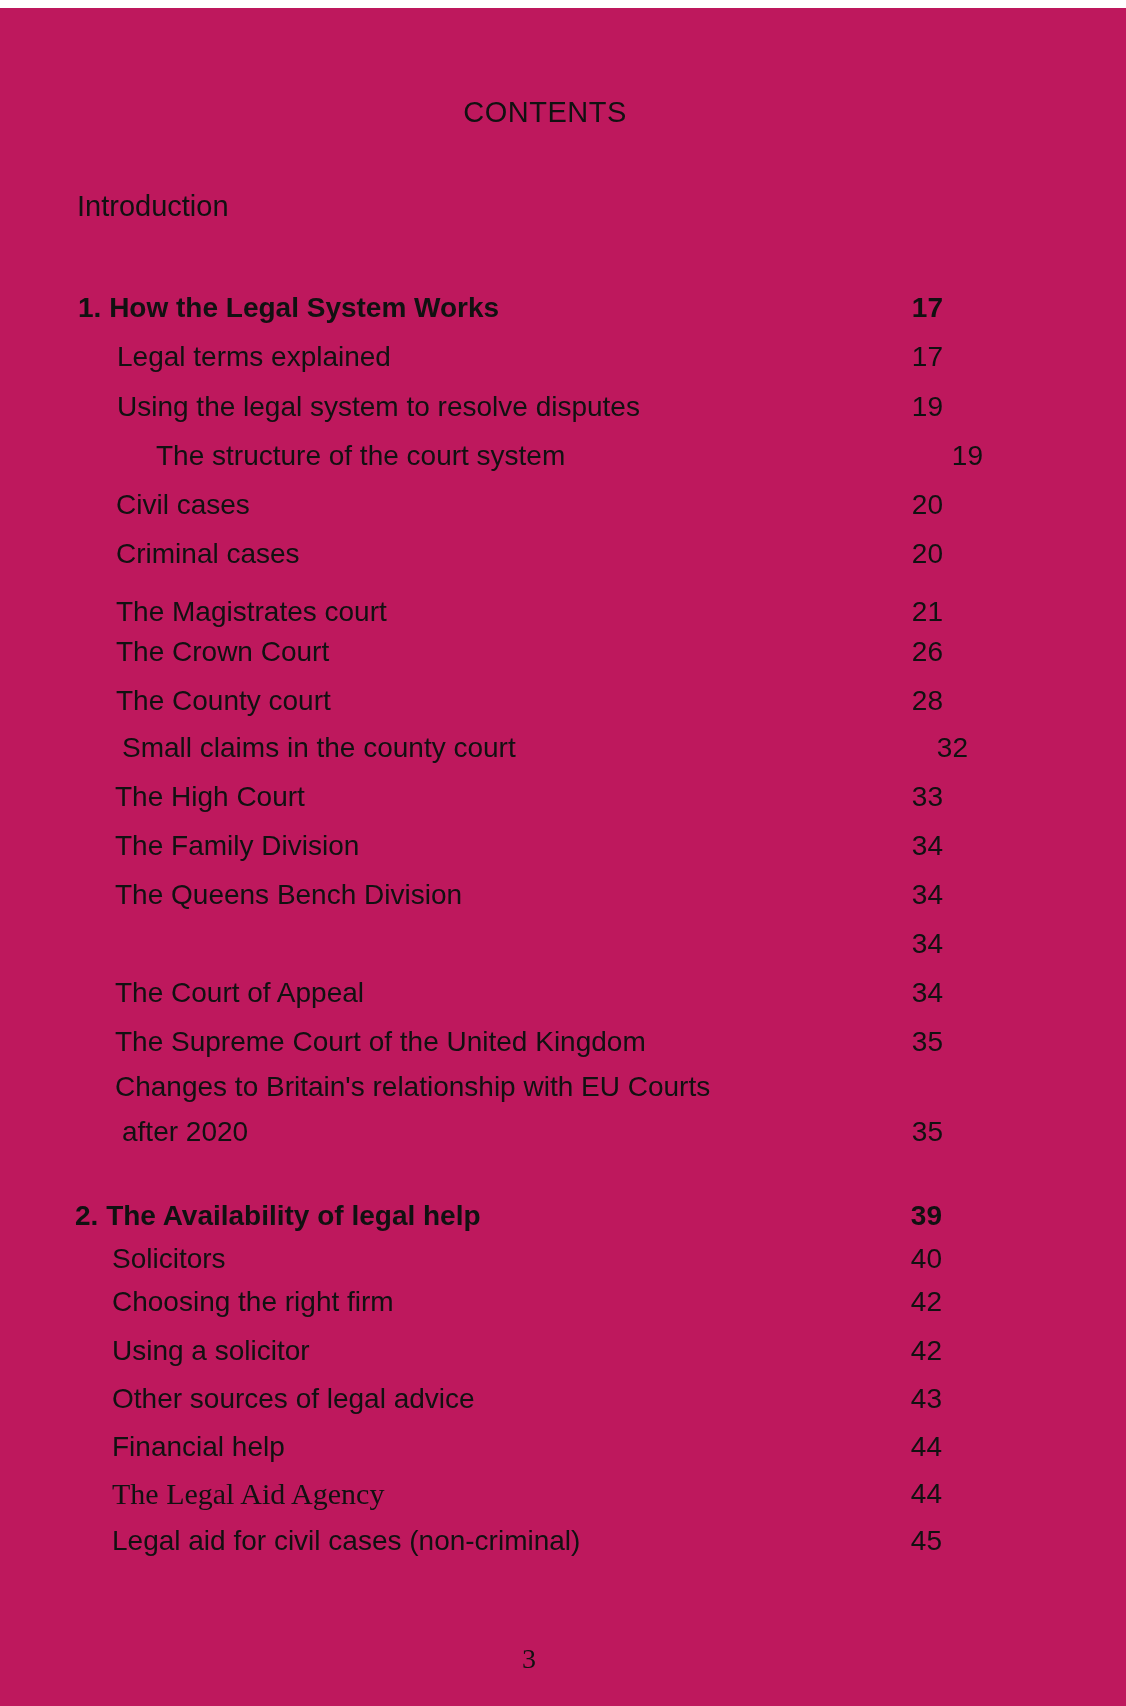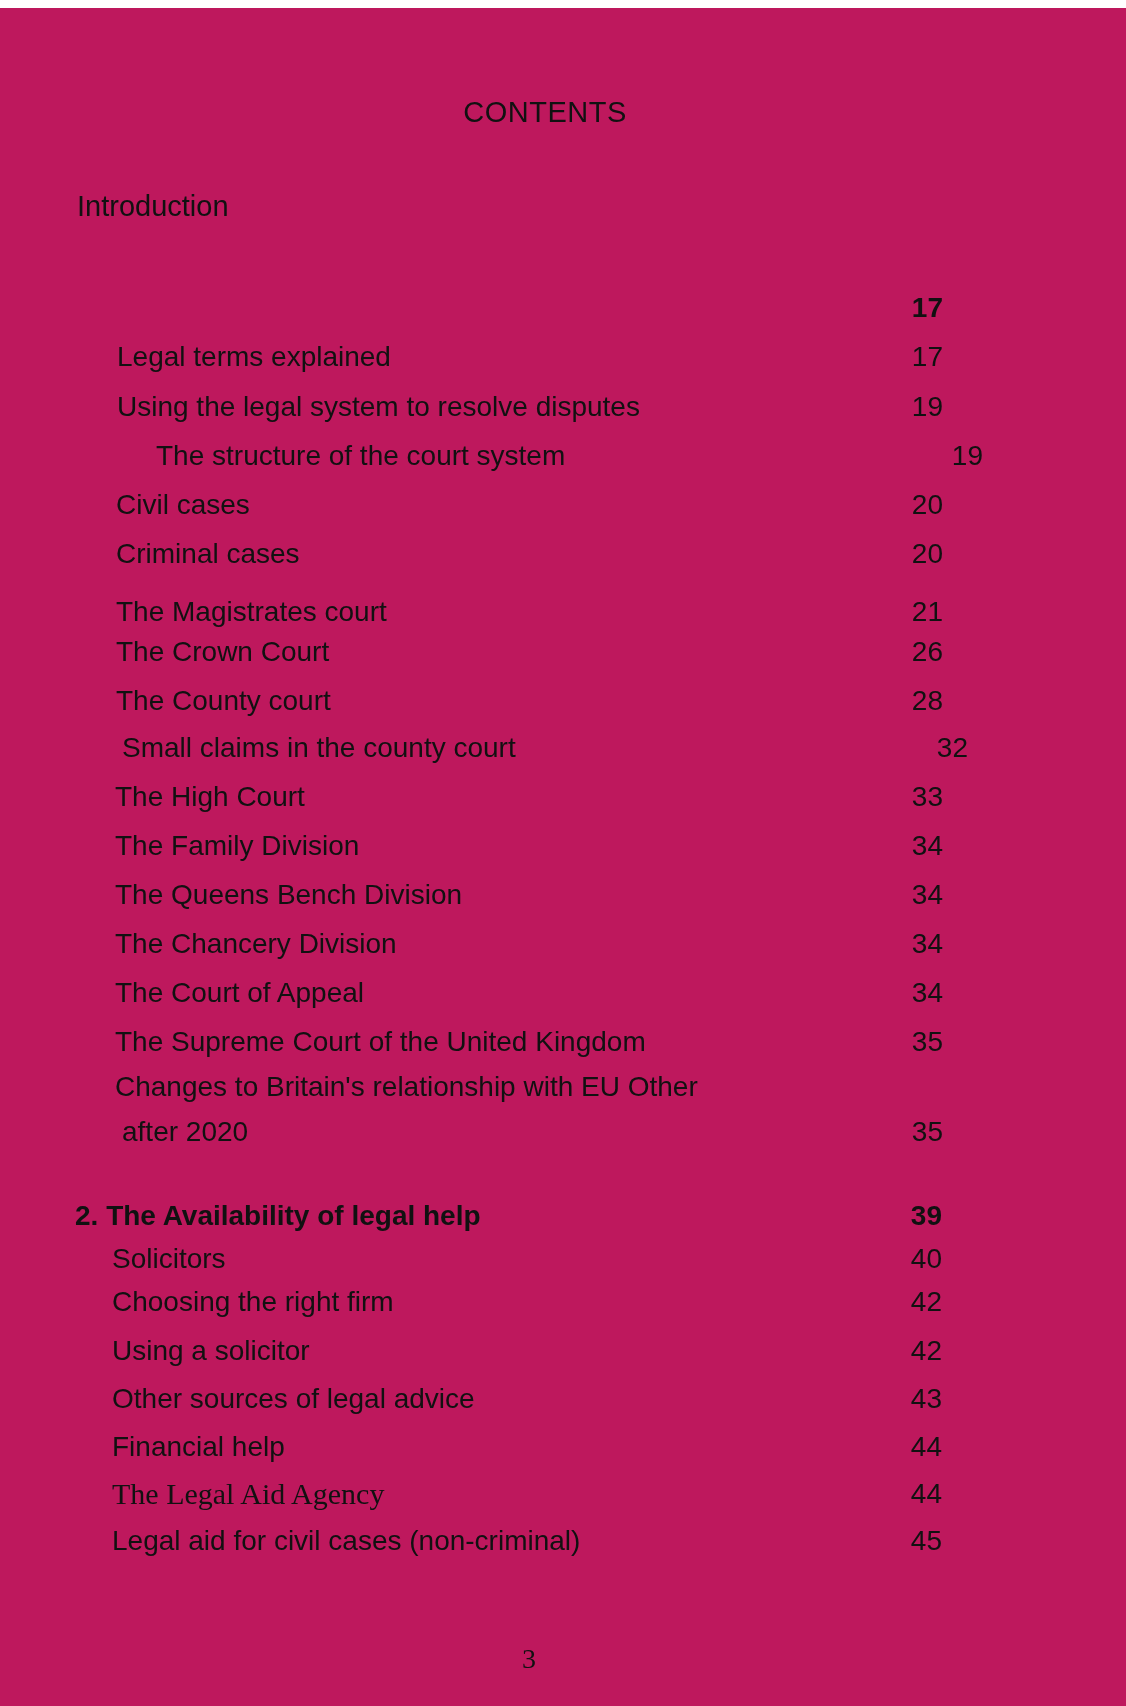--- a/index.html
+++ b/index.html
@@ -18,20 +18,21 @@
            font-family: "Liberation Serif", "DejaVu Serif", serif; font-size: 28px; line-height: 34px; }
 </style>
 </head>
 <body>
 
 <div class="page">
   <div class="title">CONTENTS</div>
   <div class="intro">Introduction</div>
 
   <div class="row heading" style="top: 282px;">
+    <span class="label" style="left:78px">1. How the Legal System Works</span>
     <span class="num">17</span>
   </div>
   <div class="row" style="top: 331px;">
     <span class="label" style="left:117px">Legal terms explained</span>
     <span class="num">17</span>
   </div>
   <div class="row" style="top: 381px;">
     <span class="label" style="left:117px">Using the legal system to resolve disputes</span>
     <span class="num">19</span>
   </div>
@@ -69,33 +70,32 @@
   </div>
   <div class="row" style="top: 820px;">
     <span class="label" style="left:115px">The Family Division</span>
     <span class="num">34</span>
   </div>
   <div class="row" style="top: 869px;">
     <span class="label" style="left:115px">The Queens Bench Division</span>
     <span class="num">34</span>
   </div>
   <div class="row" style="top: 918px;">
-    <span class="label" style="left:115px">The Chancery Division</span>
     <span class="num">34</span>
   </div>
   <div class="row" style="top: 967px;">
     <span class="label" style="left:115px">The Court of Appeal</span>
     <span class="num">34</span>
   </div>
   <div class="row" style="top: 1016px;">
     <span class="label" style="left:115px">The Supreme Court of the United Kingdom</span>
     <span class="num">35</span>
   </div>
   <div class="row" style="top: 1061px;">
-    <span class="label" style="left:115px">Changes to Britain's relationship with EU Other</span>
+    <span class="label" style="left:115px">Changes to Britain's relationship with EU Courts</span>
   </div>
   <div class="row" style="top: 1106px;">
     <span class="label" style="left:122px">after 2020</span>
     <span class="num">35</span>
   </div>
 
   <div class="row heading" style="top: 1190px;">
     <span class="label" style="left:75px">2. The Availability of legal help</span>
     <span class="num" style="right:184px">39</span>
   </div>

